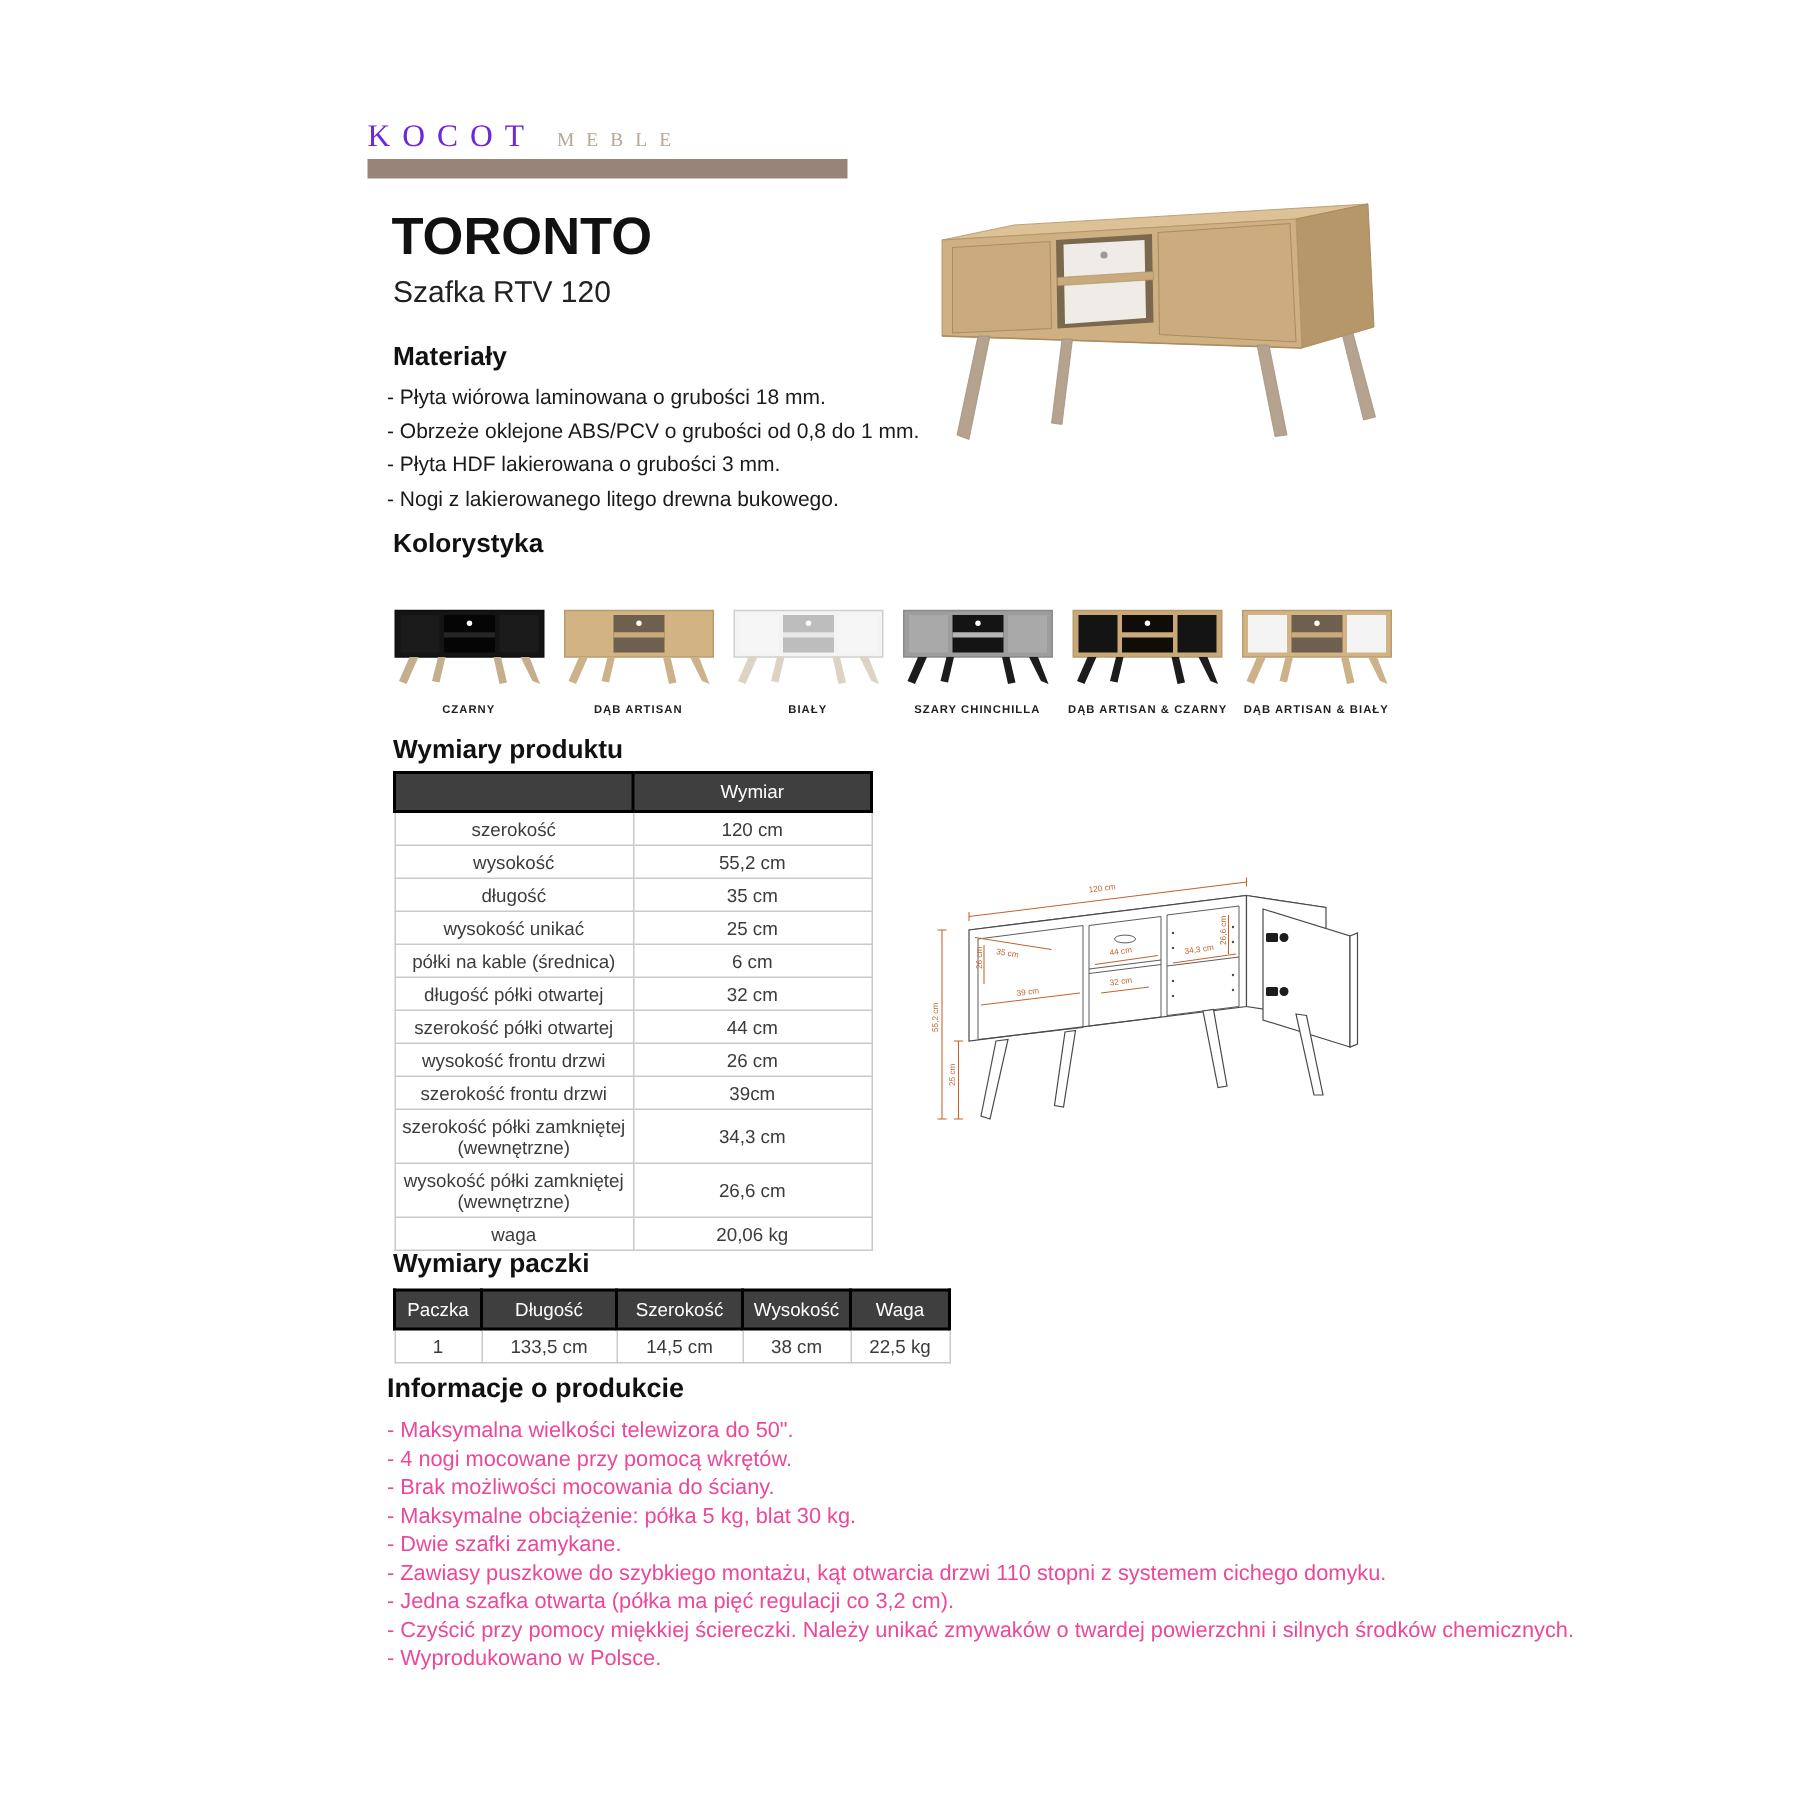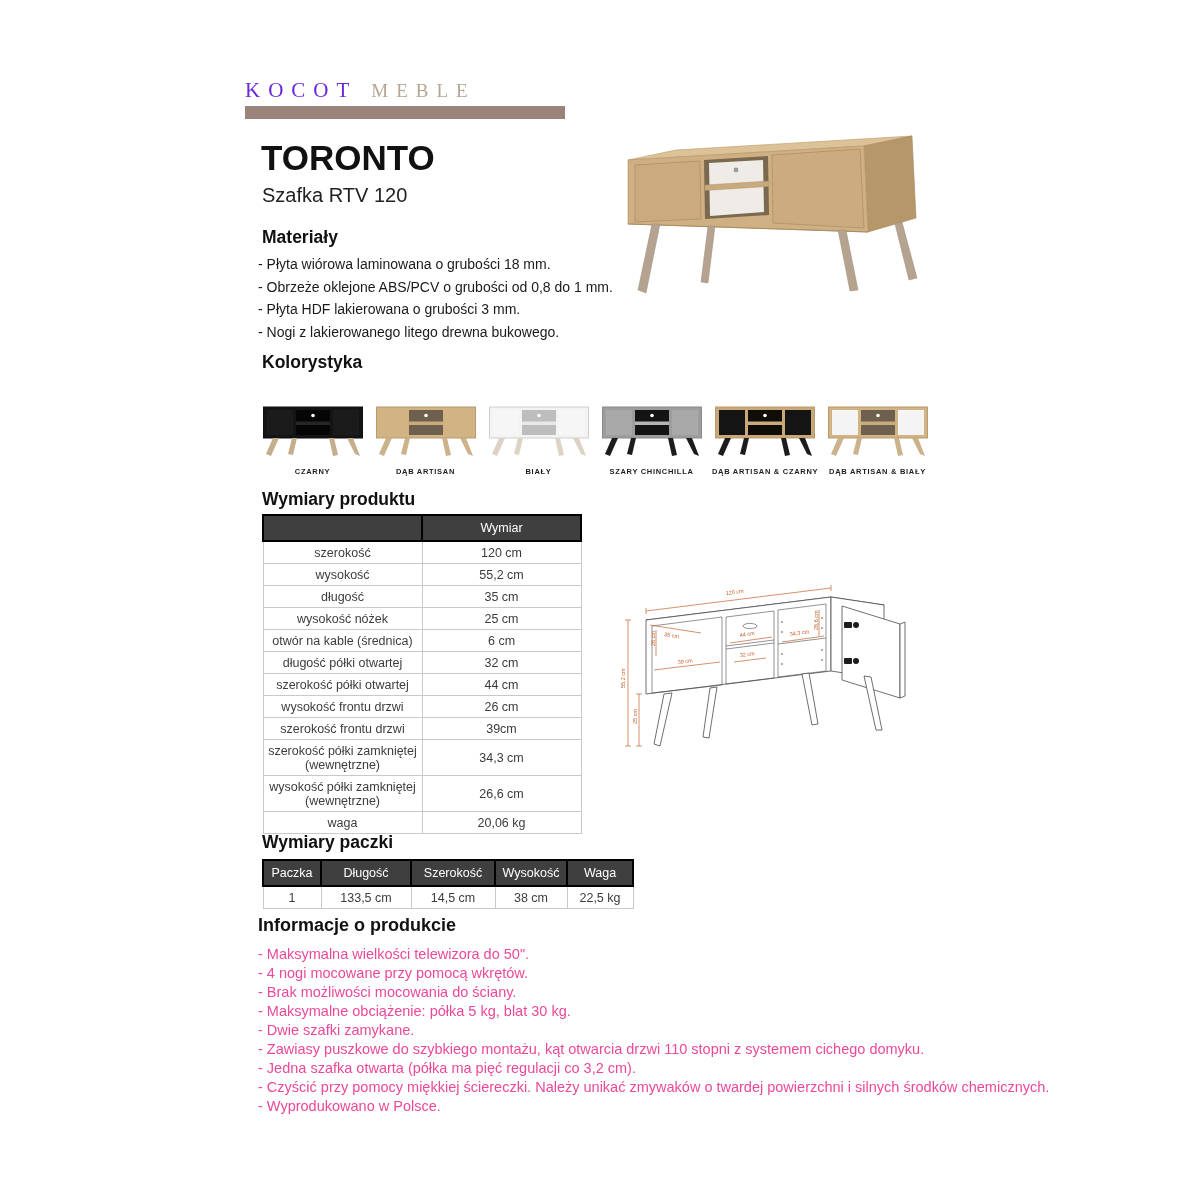--- a/index.html
+++ b/index.html
@@ -2,21 +2,21 @@
 <html><head>
 <meta charset="utf-8">
 <style>
   html,body{margin:0;padding:0;background:#ffffff;}
   #page{position:relative;width:1200px;height:1200px;background:#ffffff;
         font-family:"Liberation Sans",sans-serif;color:#1a1a1a;overflow:hidden;}
 
   
   #brand{position:absolute;left:245px;top:78px;white-space:nowrap;}
   #brand .primary{font-family:"Liberation Serif",serif;font-size:21px;letter-spacing:8px;color:#6d28d9;}
-  #brand .secondary{font-family:"Liberation Serif",serif;font-size:19px;letter-spacing:8px;color:#b7a693;margin-left:14px;}
+  #brand .secondary{font-family:"Liberation Serif",serif;font-size:13px;letter-spacing:8px;color:#b7a693;margin-left:14px;}
   #brand-bar{position:absolute;left:245px;top:106px;width:320px;height:13px;background:#9a8378;}
 
   
   #product-title{position:absolute;left:261px;top:138px;font-size:35px;font-weight:bold;color:#111;}
   #product-subtitle{position:absolute;left:262px;top:184px;font-size:20px;color:#222;}
 
   .section-heading{position:absolute;font-size:17.5px;font-weight:bold;color:#111;}
   #materials-heading{left:262px;top:227px;}
   #colors-heading{left:262px;top:352px;}
   #dims-heading{left:262px;top:489px;}
@@ -195,25 +195,25 @@
         </tr>
         <tr>
           <td>wysokość</td>
           <td>55,2 cm</td>
         </tr>
         <tr>
           <td>długość</td>
           <td>35 cm</td>
         </tr>
         <tr>
-          <td>wysokość nóżek</td>
+          <td>wysokość unikać</td>
           <td>25 cm</td>
         </tr>
         <tr>
-          <td>otwór na kable (średnica)</td>
+          <td>półki na kable (średnica)</td>
           <td>6 cm</td>
         </tr>
         <tr>
           <td>długość półki otwartej</td>
           <td>32 cm</td>
         </tr>
         <tr>
           <td>szerokość półki otwartej</td>
           <td>44 cm</td>
         </tr>

